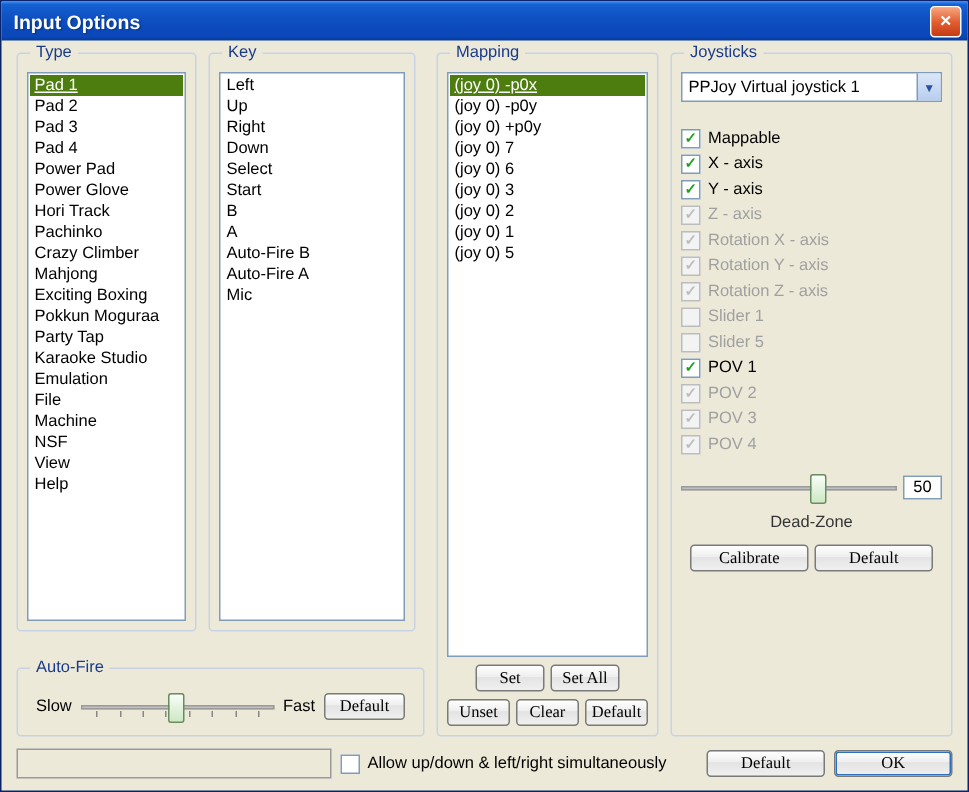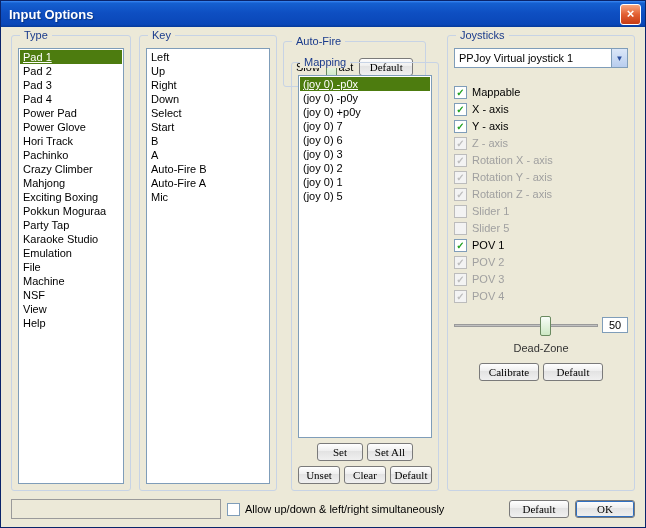--- a/index.html
+++ b/index.html
@@ -64,21 +64,21 @@
     position: absolute;
     top: -7px;
     left: 8px;
     background: #ece9d8;
     padding: 0 4px;
     color: #1a3b8c;
     font-size: 11px;
   }
   .col-type { width: 120px; display:flex; flex-direction:column; }
   .col-key  { width: 138px; display:flex; flex-direction:column; }
-  .col-map  { width: 148px; display:flex; flex-direction:column;margin-top:27px; }
+  .col-map  { width: 148px; display:flex; flex-direction:column; }
   .col-joy  { flex: 1; display:flex; flex-direction:column; }
 
   .listbox {
     flex:1;
     background: #fff;
     border: 1px solid #7f9db9;
     overflow-y: auto;
     overflow-x: hidden;
     padding: 1px;
     margin-top: 2px;
@@ -97,21 +97,21 @@
     border: 1px solid #7a7a7a;
     border-radius: 3px;
     padding: 2px 0;
     font-size: 11px;
     font-family: Tahoma;
     cursor: pointer;
     text-align:center;
   }
   .btn.small { width: 46px; }
   .btn.med { width: 54px; }
-  .btn.wide  { width: 60px; }
+  .btn.wide  { width: 79px; }
   .btn.default { box-shadow: 0 0 0 1px #2f6fc0 inset; }
 
   .autofire {
     margin-top:6px;
     height: 46px;
   }
   .autofire .row { display:flex; align-items:center; gap:6px; padding:4px 6px; }
   .slider-track {
     flex:1;
     height: 22px;
@@ -169,21 +169,21 @@
 <body>
 
 <div class="window">
   <div class="titlebar">
     <span class="title">Input Options</span>
     <div class="close">×</div>
   </div>
   <div class="client">
     <div class="cols">
 
-      <div style="display:flex;flex-direction:row;width:272px;gap:6px">
+      <div style="display:flex;flex-direction:column;width:272px;gap:18px">
         <div style="display:flex;gap:8px;flex:1;min-height:0">
           <div class="groupbox col-type">
             <span class="legend">Type</span>
             <div class="listbox" id="list-type">
                 <div class="listitem sel">Pad 1</div>
                 <div class="listitem">Pad 2</div>
                 <div class="listitem">Pad 3</div>
                 <div class="listitem">Pad 4</div>
                 <div class="listitem">Power Pad</div>
                 <div class="listitem">Power Glove</div>

